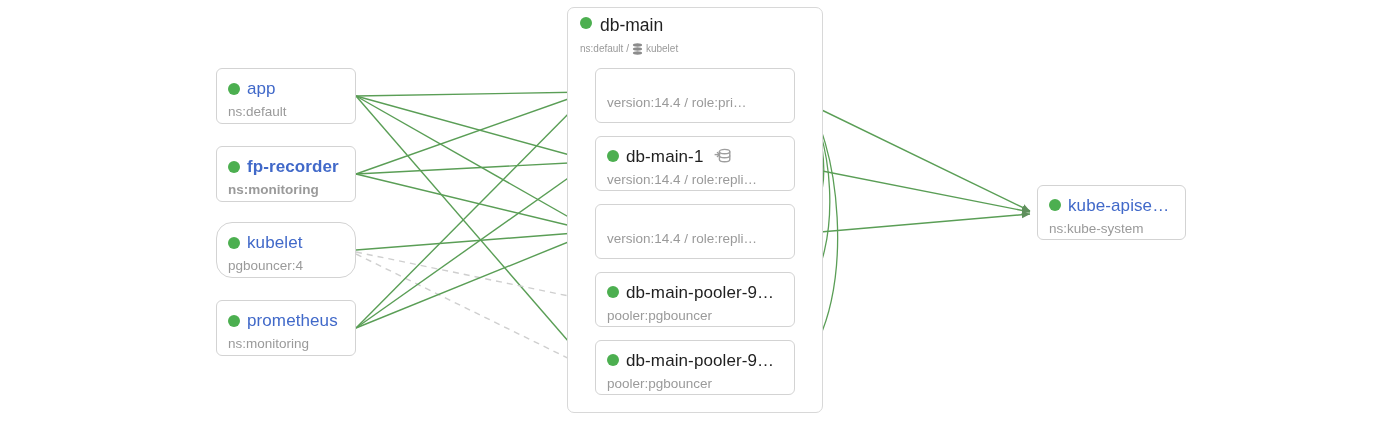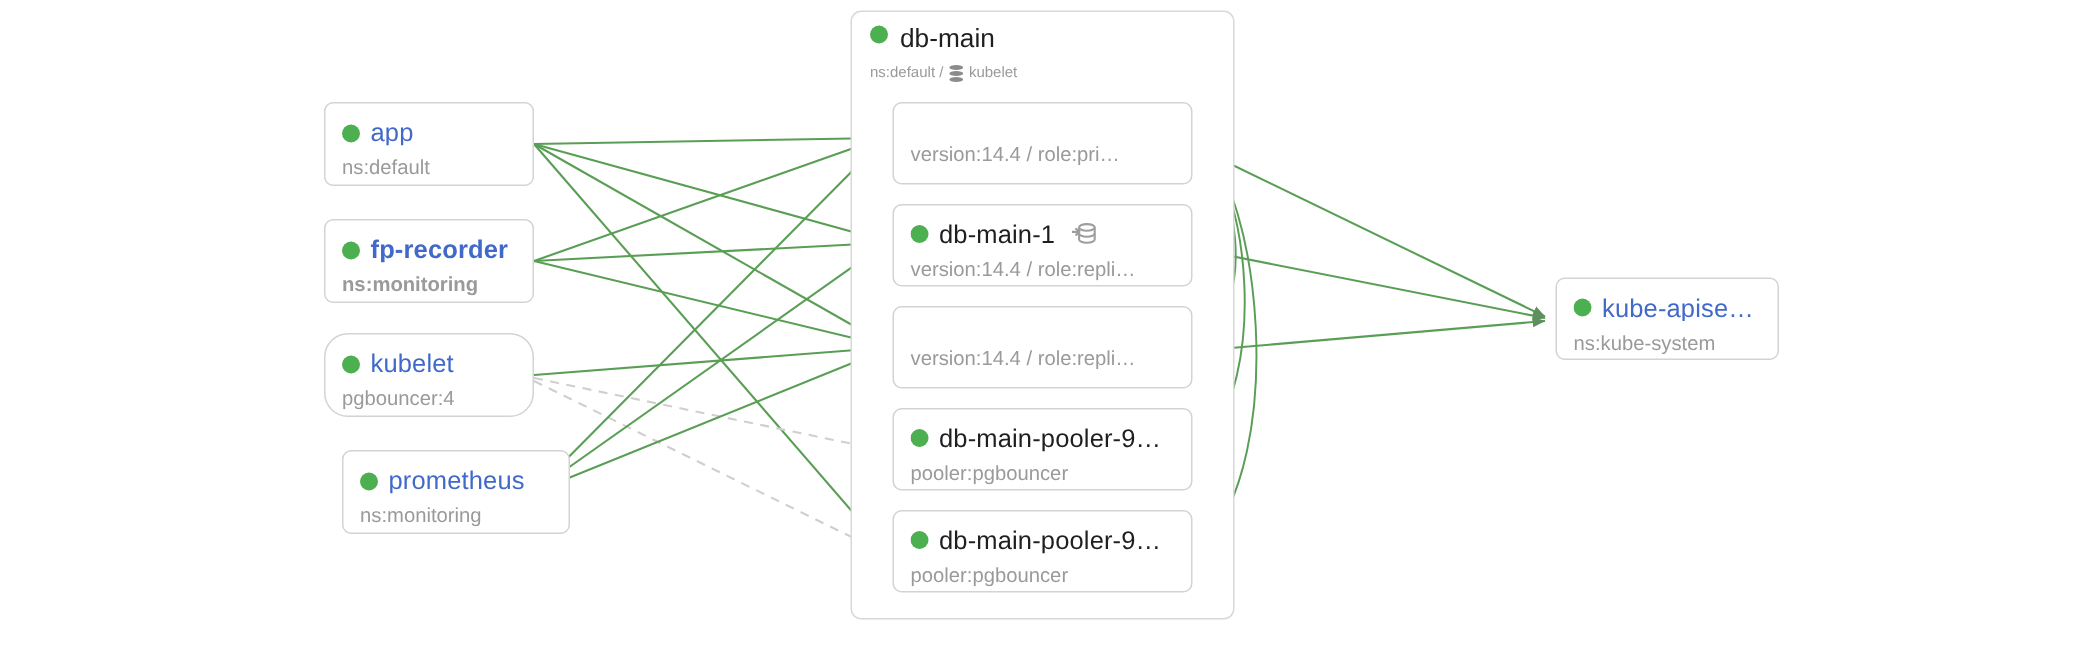--- a/index.html
+++ b/index.html
@@ -215,21 +215,21 @@
       </div>
       <div class="node" style="left: 216px; top: 222px; width: 140px; height: 56px; border-radius: 16px;">
         <div class="node-title-row">
           <span class="status-dot"></span>
           <span class="node-title">kubelet</span>
         </div>
         <div class="node-sub">
           <span class="node-sub-text">pgbouncer:4</span>
         </div>
       </div>
-      <div class="node" style="left: 228px; top: 300px; width: 152px; height: 56px;">
+      <div class="node" style="left: 216px; top: 300px; width: 140px; height: 56px;">
         <div class="node-title-row">
           <span class="status-dot"></span>
           <span class="node-title">prometheus</span>
         </div>
         <div class="node-sub">
           <span class="node-sub-text">ns:monitoring</span>
         </div>
       </div>
       <div class="node" style="left: 1037px; top: 185px; width: 149px; height: 55px;">
         <div class="node-title-row">

